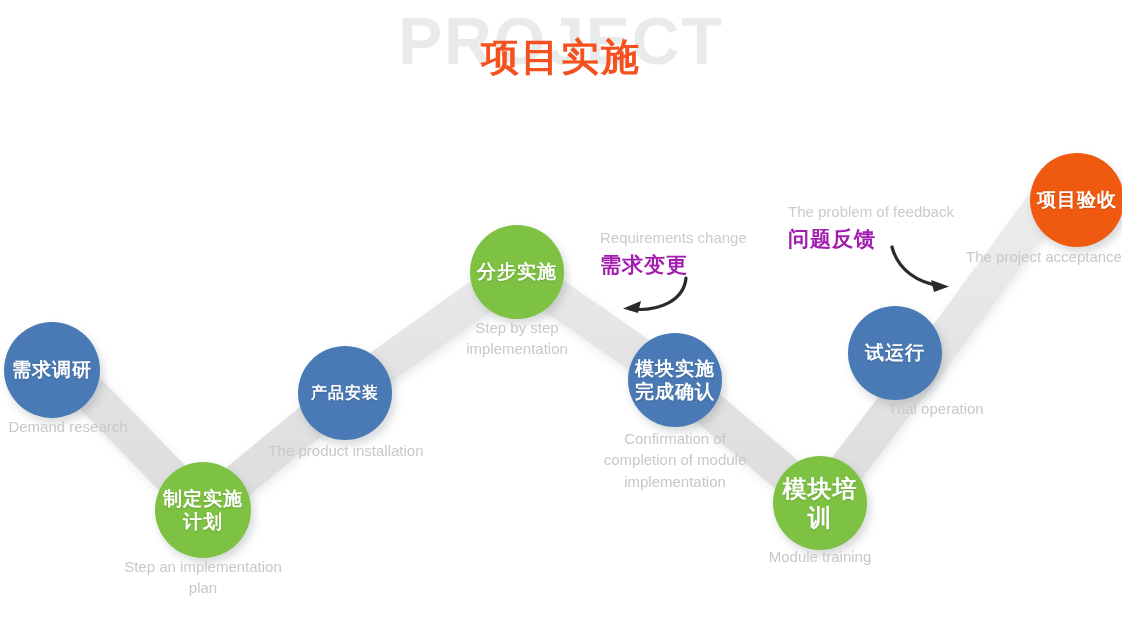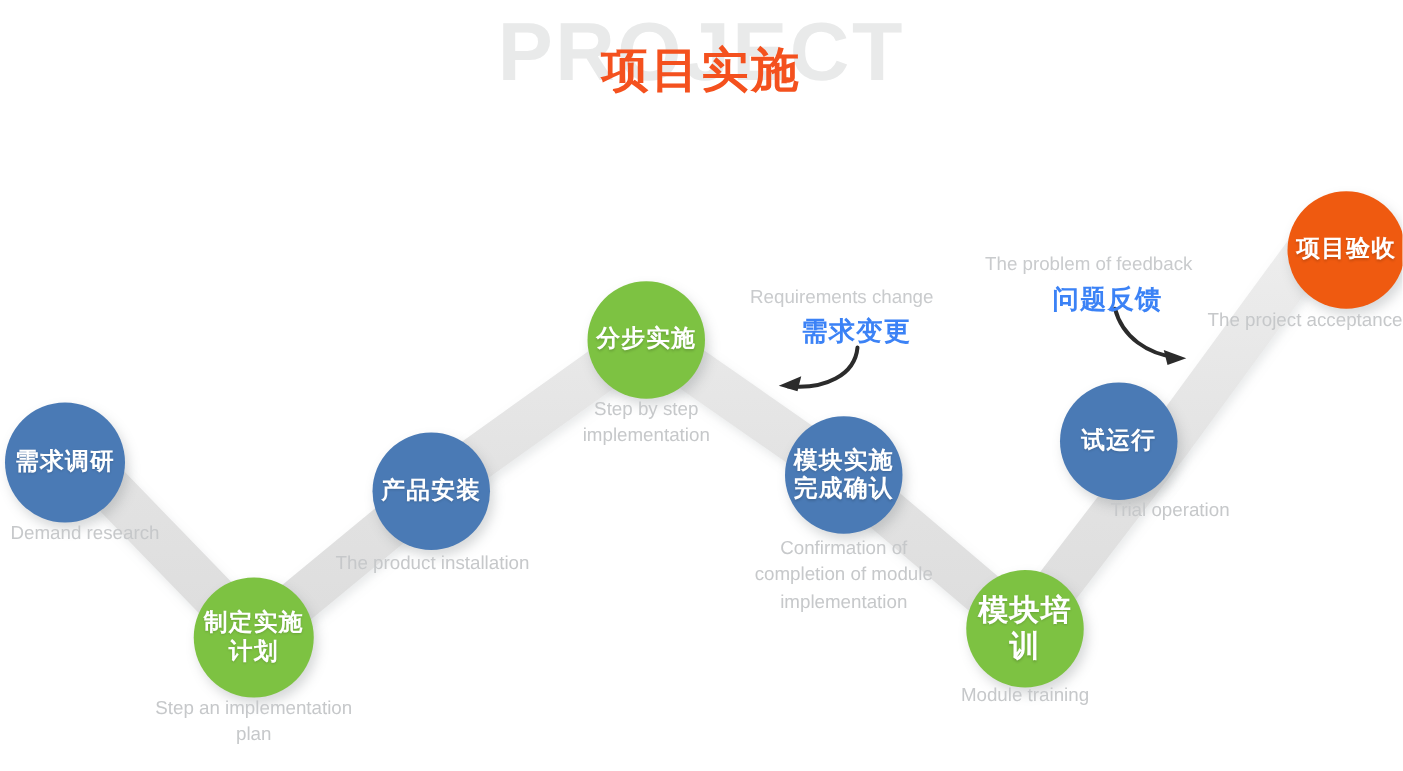--- a/index.html
+++ b/index.html
@@ -99,25 +99,25 @@
   
   .annot-en {
     position: absolute;
     color: #c9cbcd;
     font-size: 15px;
     text-align: left;
     white-space: nowrap;
   }
   .annot-cn {
     position: absolute;
-    color: #3b82f6;
+    color: #a21caf;
     font-size: 21px;
     font-weight: bold;
     letter-spacing: 1px;
-    text-align: center;
+    text-align: left;
     white-space: nowrap;
   }
 </style>
 </head>
 <body>
 
 <div id="stage">
 
   <div id="header">
     <div id="watermark">PROJECT</div>
@@ -158,21 +158,21 @@
   </div>
   <div class="caption" style="left:-22px; top:416px; width:180px;">Demand research</div>
 
   <div class="node green" style="left:155px; top:462px; width:96px; height:96px; font-size:19px;">
     <span class="node-label">制定实施
 计划</span>
   </div>
   <div class="caption" style="left:103px; top:556px; width:200px;">Step an implementation
 plan</div>
 
-  <div class="node blue" style="left:298px; top:346px; width:94px; height:94px; font-size:19px;">
+  <div class="node blue" style="left:298px; top:346px; width:94px; height:94px; font-size:16px;">
     <span class="node-label">产品安装</span>
   </div>
   <div class="caption" style="left:258px; top:440px; width:176px;">The product installation</div>
 
   <div class="node green" style="left:470px; top:225px; width:94px; height:94px; font-size:19px;">
     <span class="node-label">分步实施</span>
   </div>
   <div class="caption" style="left:447px; top:317px; width:140px;">Step by step
 implementation</div>
 

